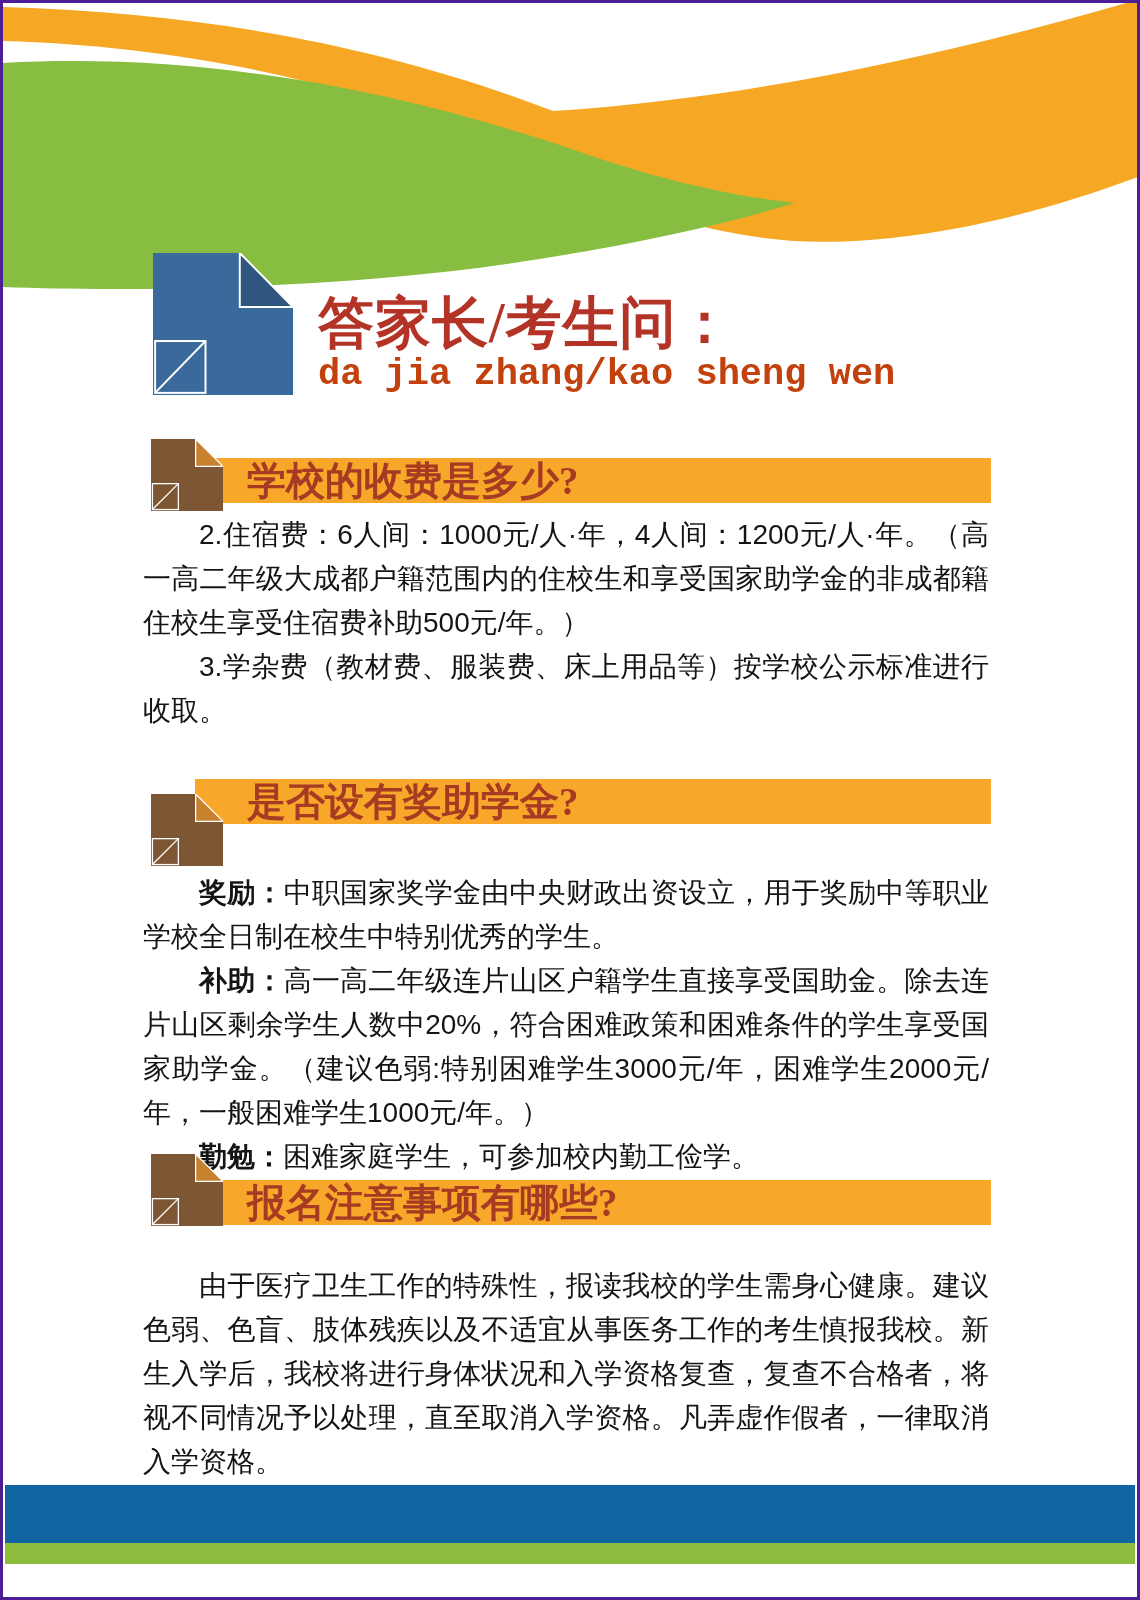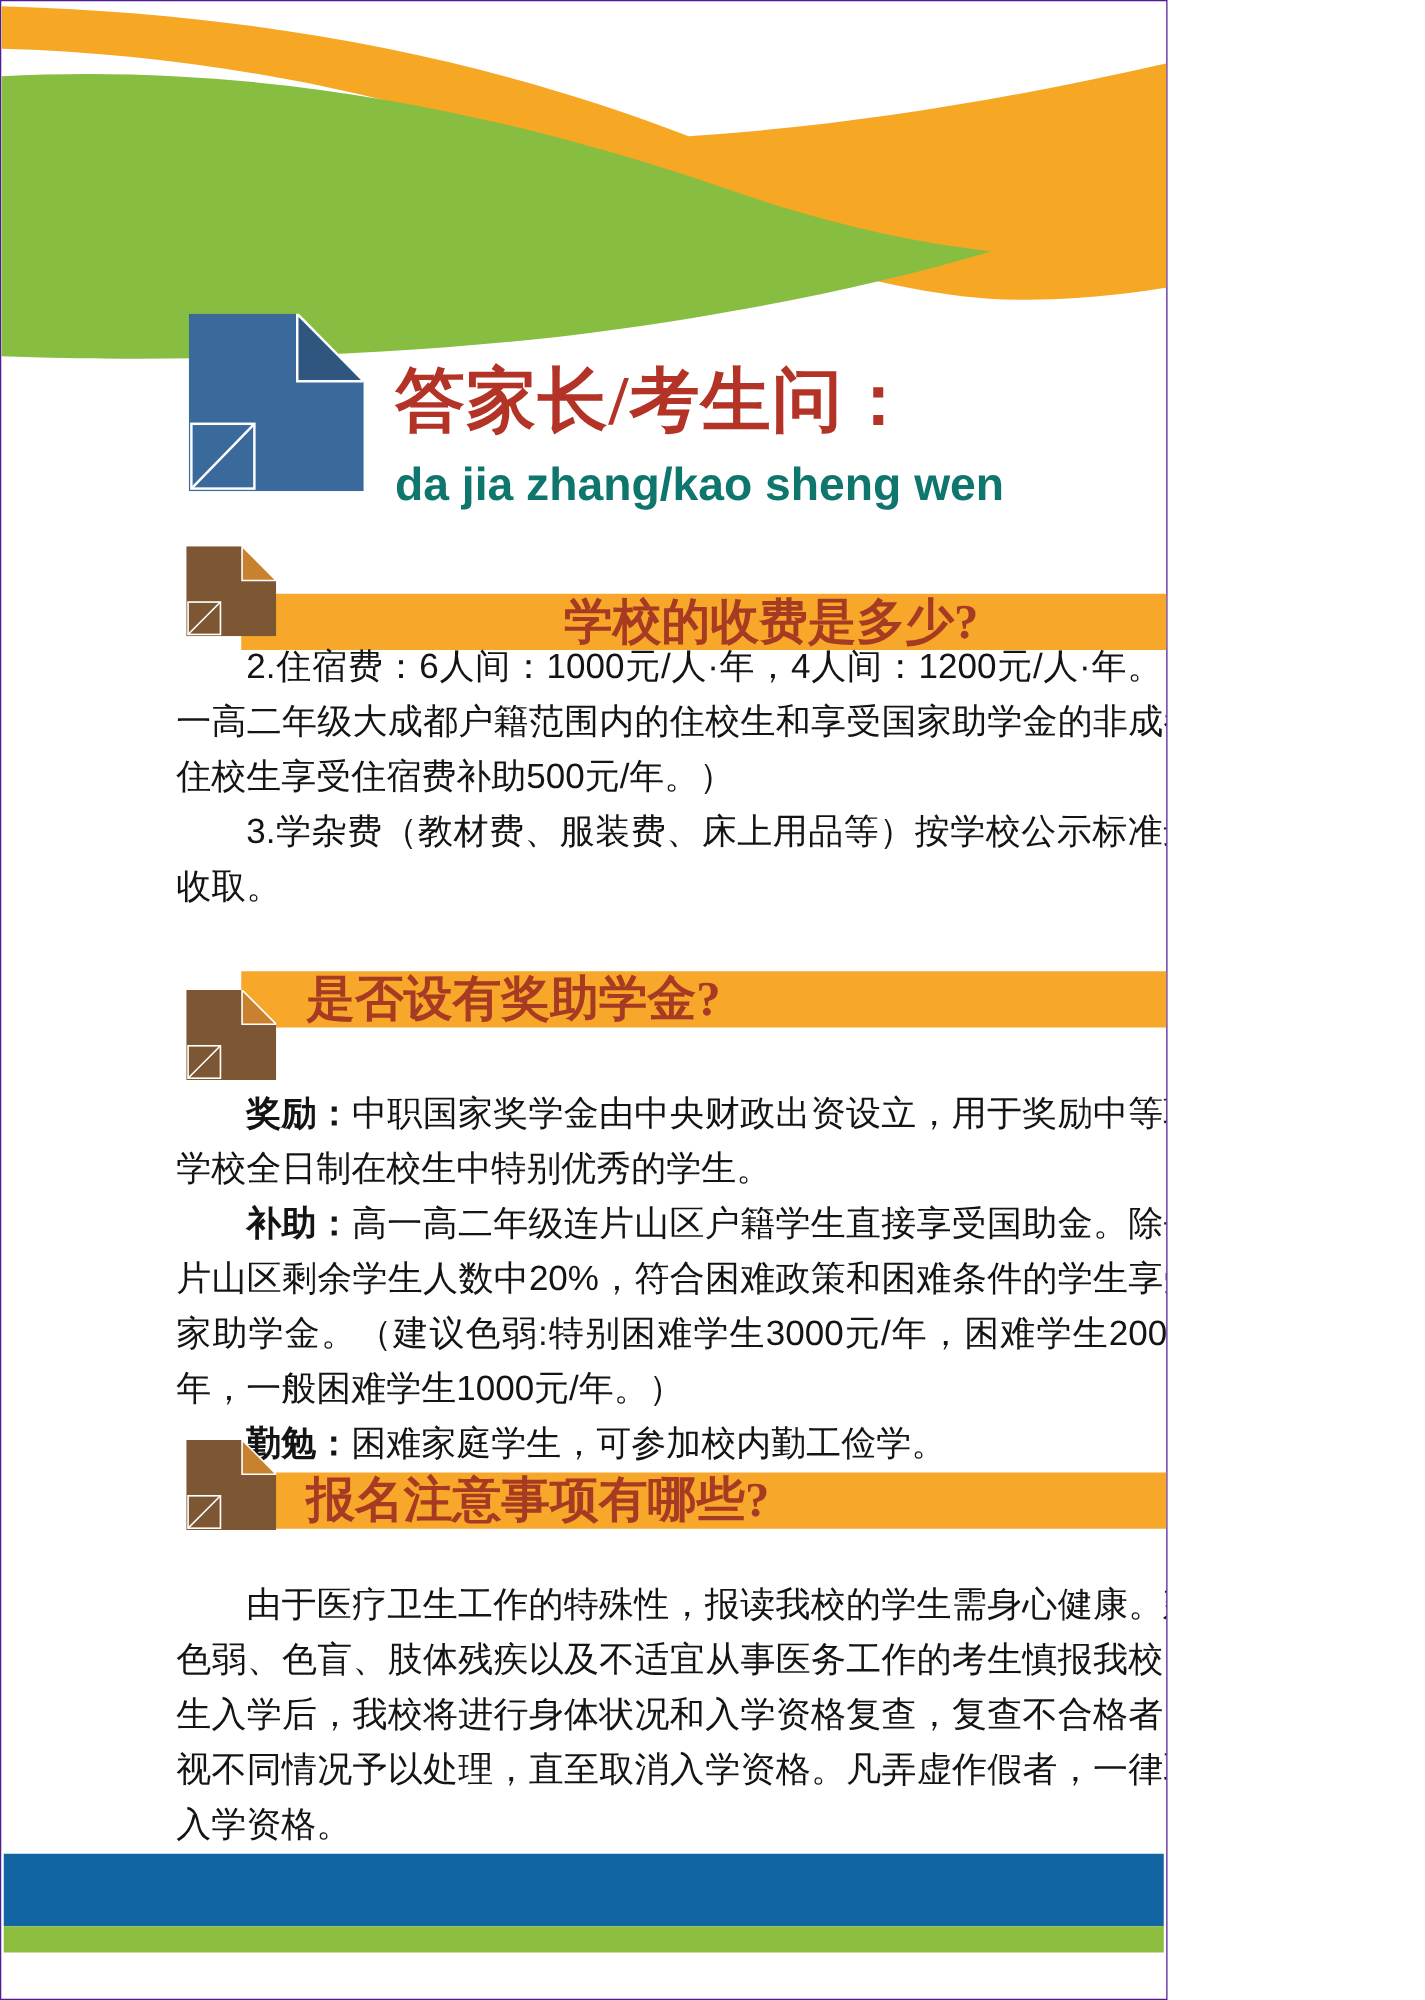--- a/index.html
+++ b/index.html
@@ -1,52 +1,52 @@
 <!DOCTYPE html>
 <html><head>
 <meta charset="utf-8">
 <style>
   html,body { margin:0; padding:0; background:#ffffff; }
   .page {
     position:relative;
-    width:934px; height:1600px;
+    width:1140px; height:1600px;
     background:#ffffff;
-    border:1px solid #4c1d95;
+    border:3px solid #4c1d95;
     box-sizing:border-box;
     overflow:hidden;
     font-family:"Liberation Sans","DejaVu Sans",sans-serif;
   }
   .deco-top { position:absolute; left:0; top:0; width:1140px; height:400px; z-index:1; }
   .doc-icon { position:absolute; z-index:3; }
   .doc-icon-blue { left:150px; top:250px; width:140px; height:142px; }
 
   .header-titles { position:absolute; left:315px; top:290px; z-index:4; }
   .page-title {
     font-family:"Liberation Serif","DejaVu Serif",serif;
     font-weight:bold; font-size:56px; line-height:60px;
     color:#b43327; letter-spacing:1px; white-space:nowrap;
   }
   .page-title-pinyin {
-    font-family:Liberation Sans, sans-serif;
+    font-family:Liberation Mono, monospace;
     font-weight:bold; font-size:37px; line-height:38px;
-    color:#0f766e; margin-top:18px; white-space:nowrap;
+    color:#c2410c; margin-top:2px; white-space:nowrap;
   }
 
   .section-banner {
     position:absolute; left:192px; width:796px; height:45px;
     background:#f7a72a; z-index:2;
   }
   .section-banner .heading {
     display:block; padding-left:52px;
     font-family:"Liberation Serif","DejaVu Serif",serif;
     font-weight:bold; font-size:39px; line-height:46px;
     color:#a63a22; white-space:nowrap;
   }
   .doc-icon-brown { left:148px; width:72px; height:72px; }
-  .icon-1 { top:436px; } .banner-1 { top:474px;text-align:center; }
+  .icon-1 { top:436px; } .banner-1 { top:455px; }
   .icon-2 { top:791px; } .banner-2 { top:776px; }
   .icon-3 { top:1151px; } .banner-3 { top:1177px; }
 
   .body-block {
     position:absolute; left:140px; width:846px; z-index:2;
     color:#141414;
   }
   .body-1 { top:510px; }
   .body-2 { top:868px; }
   .body-3 { top:1228px;margin-top:33px; }

